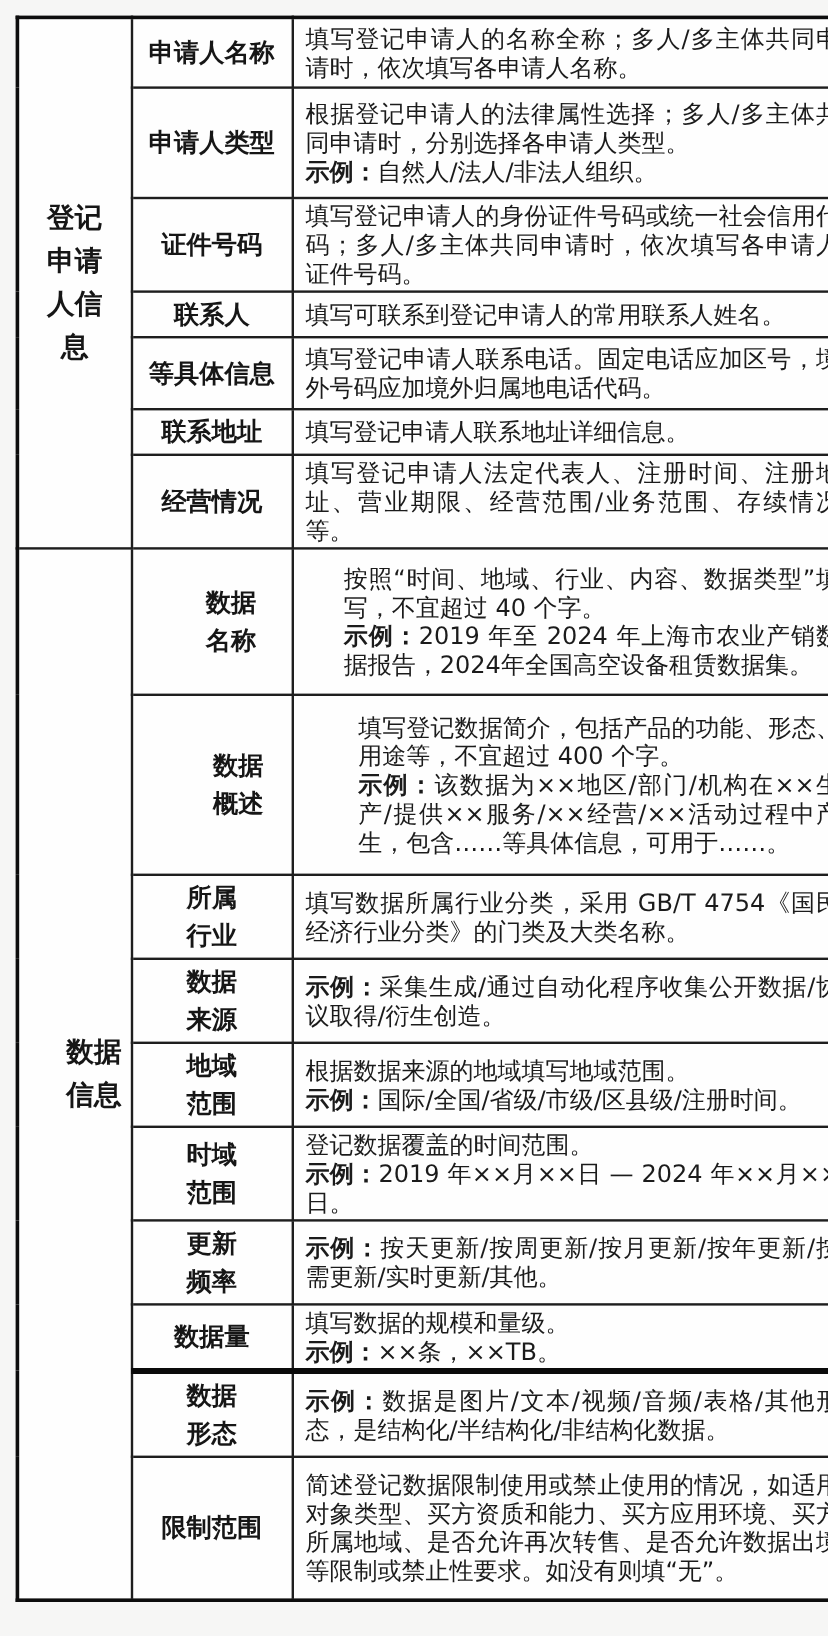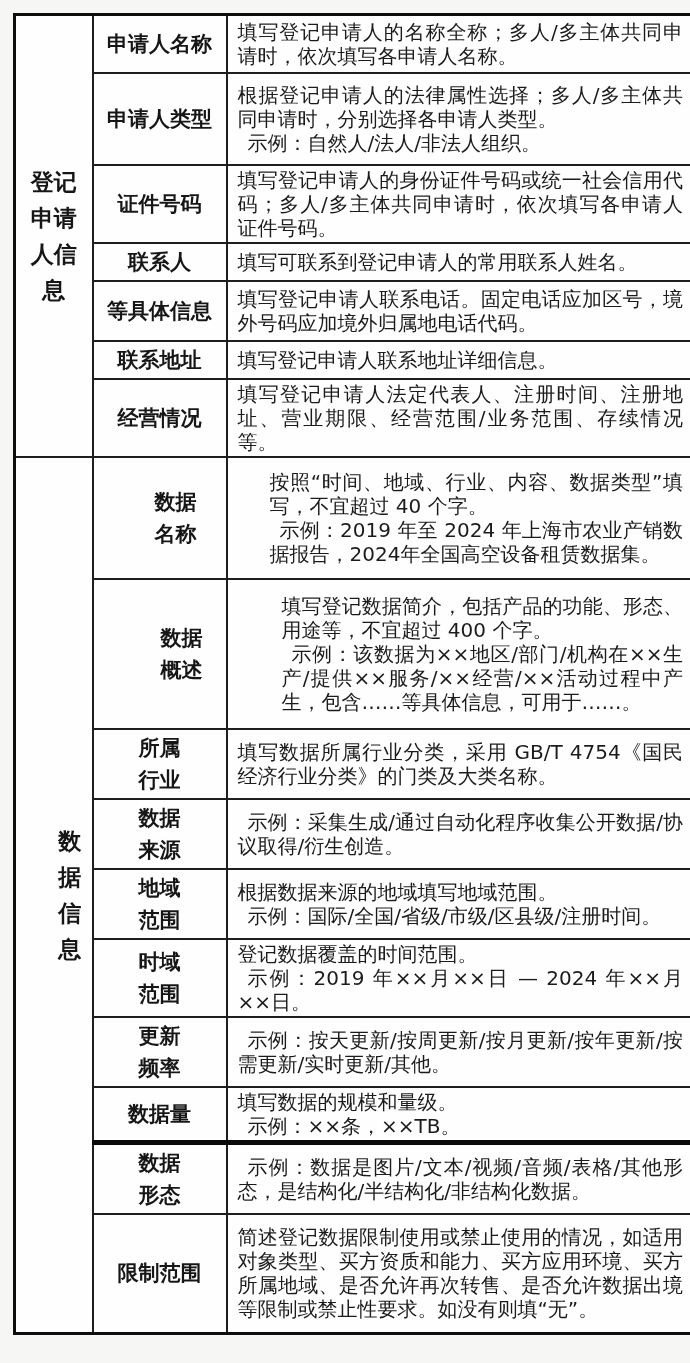--- a/index.html
+++ b/index.html
@@ -26,21 +26,21 @@
     background: #fefefe;
   }
   table.spec td {
     border: 2px solid #1e1e1e;
     vertical-align: middle;
     padding: 2px 4px;
     box-sizing: border-box;
   }
   table.spec { border: 3px solid #0d0d0d; }
 
-  td.group { width: 78px; text-align: center; }
+  td.group { width: 95px; text-align: center; }
   td.field { width: 134px; text-align: center; }
   td.desc  { width: 467px; }
 
   .gtxt {
     font-weight: bold;
     font-size: 23px;
     line-height: 36px;
     white-space: pre-line;
     text-align: center;
   }
@@ -51,21 +51,21 @@
     white-space: pre-line;
     text-align: center;
   }
   .dtxt, .etxt {
     font-size: 20px;
     line-height: 24px;
     text-align: justify;
     padding: 0 5px 0 6px;
     color: #1b1b1b;
   }
-  .exlabel { font-weight: normal; margin-left: 10px; }
+  .exlabel { font-weight: bold; }
 
   
   tr.h58  td { height: 58px; }
   tr.h92  td { height: 92px; }
   tr.h72  td { height: 72px; }
   tr.h34  td { height: 34px; margin-left: 48px; }
   tr.h60  td { height: 60px; }
   tr.h33  td { height: 33px; }
   tr.h122 td { height: 122px; padding-left: 36px; }
   tr.h150 td { height: 150px; padding-left: 48px; }

